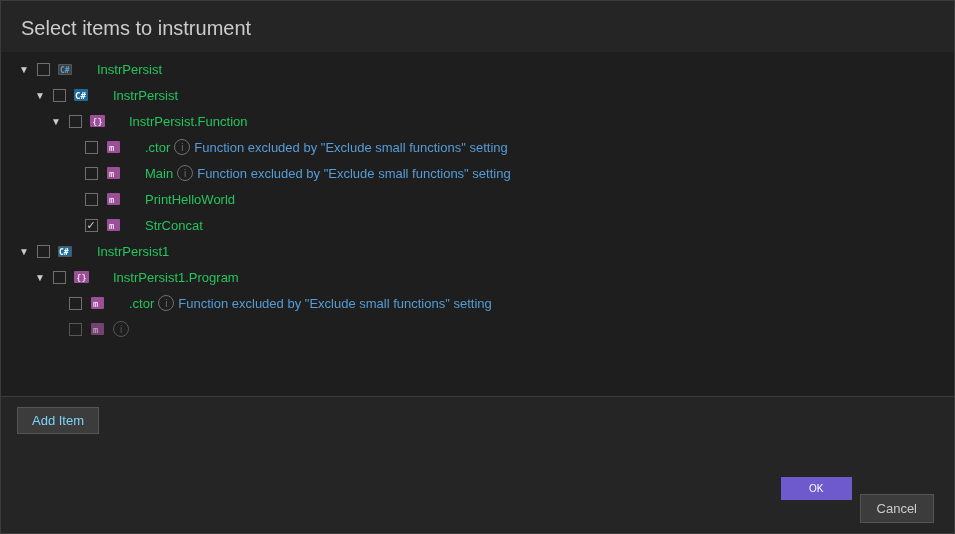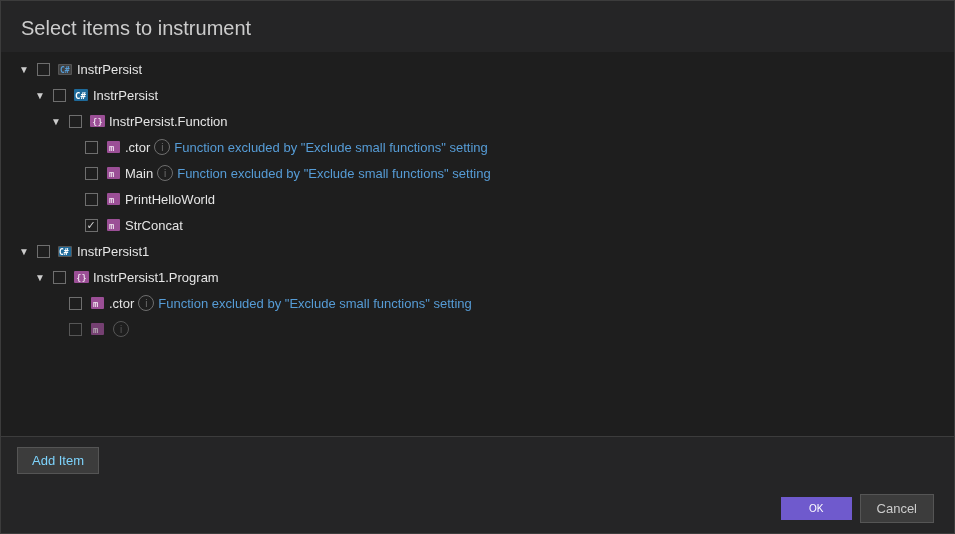--- a/index.html
+++ b/index.html
@@ -124,22 +124,22 @@
       align-items: center;
       justify-content: center;
       width: 16px;
       height: 16px;
       flex-shrink: 0;
       margin: 0 3px;
       font-size: 11px;
     }
 
     .node-label {
-      margin-left: 0;
-      color: #e5e5e5;
+      margin-left: 20px;
+      color: #22c55e;
       flex-shrink: 0;
     }
 
     .info-icon {
       display: inline-flex;
       align-items: center;
       justify-content: center;
       width: 16px;
       height: 16px;
       border-radius: 50%;
@@ -197,20 +197,21 @@
 
     .btn-cancel {
       background: #3c3c3c;
       border: 1px solid #555;
       color: #cccccc;
       padding: 6px 16px;
       cursor: pointer;
       font-size: 13px;
       font-family: 'Segoe UI', sans-serif;
       min-width: 70px;
+      margin-top: 40px;
     }
   </style>
 </head>
 <body>
 
 <div class="dialog">
   <div class="dialog-title">Select items to instrument</div>
 
   <div class="dialog-body">
     <div class="tree-container">

